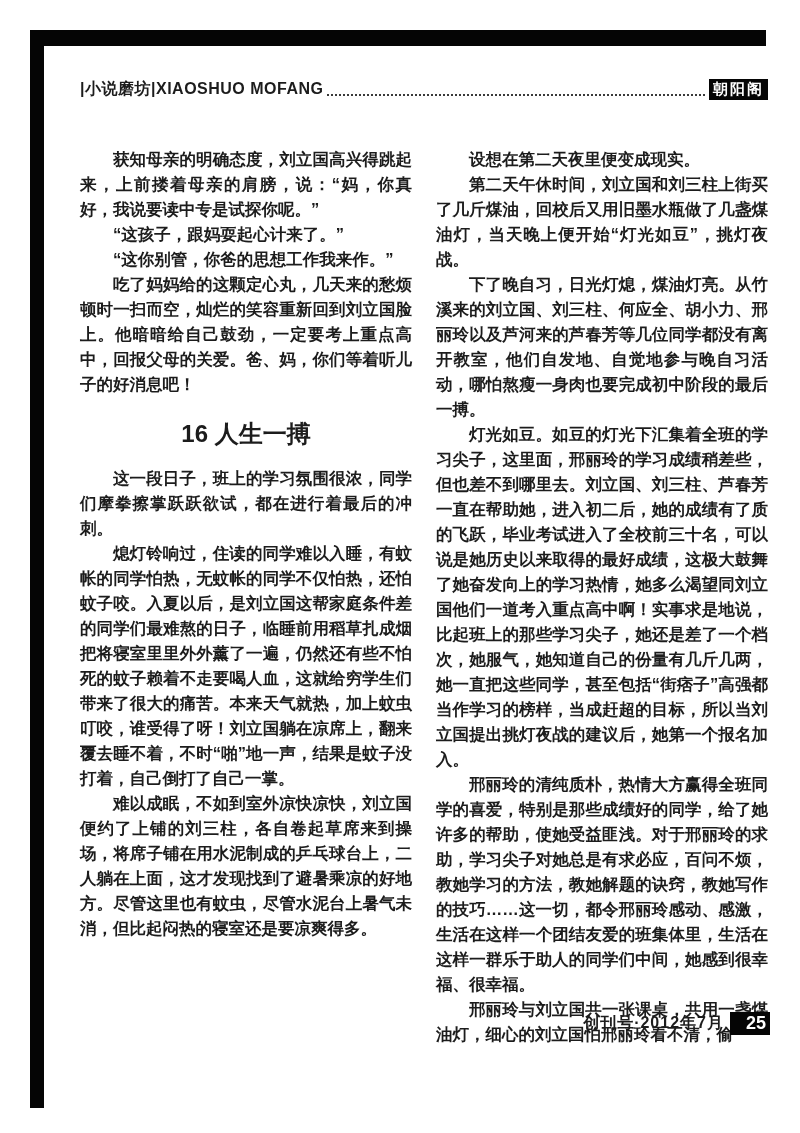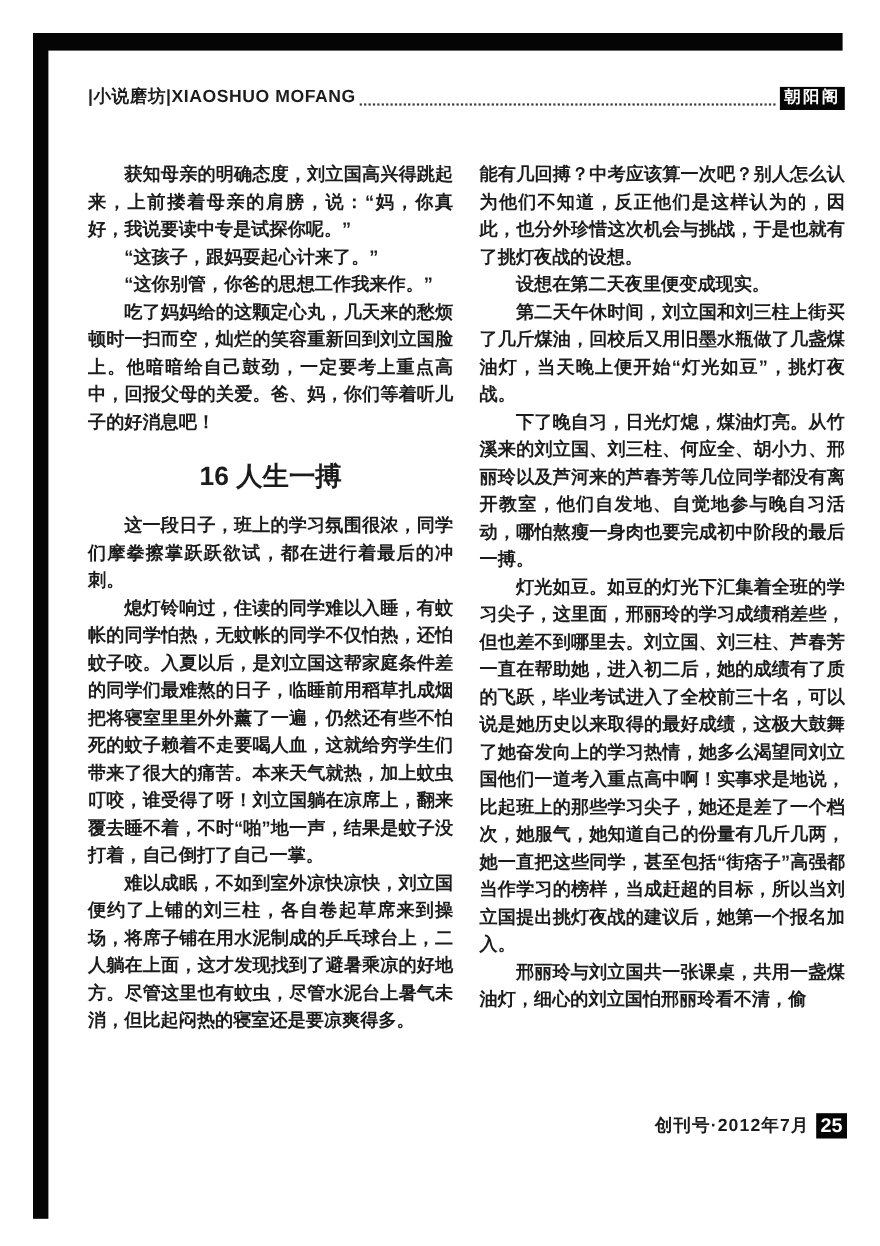--- a/index.html
+++ b/index.html
@@ -46,21 +46,21 @@
   }
 
   
   .footer{
     position:absolute;right:30px;top:1012px;
     display:flex;align-items:center;gap:6px;
   }
   .footer-issue{font-weight:bold;font-size:16px;letter-spacing:1px;}
   .page-number-box{
     background:#050505;color:#ffffff;font-weight:bold;font-size:18px;
-    padding:1px 4px 2px 4px;line-height:20px;
+    padding:1px 4px 2px 16px;line-height:20px;
   }
 </style>
 </head>
 <body>
 
 <div class="scan-border-top"></div>
 <div class="scan-border-left"></div>
 
 <div class="header">
   <span class="header-title">|小说磨坊|XIAOSHUO MOFANG</span>
@@ -73,25 +73,25 @@
     <p class="para">获知母亲的明确态度，刘立国高兴得跳起来，上前搂着母亲的肩膀，说：“妈，你真好，我说要读中专是试探你呢。”</p>
     <p class="para">“这孩子，跟妈耍起心计来了。”</p>
     <p class="para">“这你别管，你爸的思想工作我来作。”</p>
     <p class="para">吃了妈妈给的这颗定心丸，几天来的愁烦顿时一扫而空，灿烂的笑容重新回到刘立国脸上。他暗暗给自己鼓劲，一定要考上重点高中，回报父母的关爱。爸、妈，你们等着听儿子的好消息吧！</p>
     <p class="section-heading">16 人生一搏</p>
     <p class="para">这一段日子，班上的学习氛围很浓，同学们摩拳擦掌跃跃欲试，都在进行着最后的冲刺。</p>
     <p class="para">熄灯铃响过，住读的同学难以入睡，有蚊帐的同学怕热，无蚊帐的同学不仅怕热，还怕蚊子咬。入夏以后，是刘立国这帮家庭条件差的同学们最难熬的日子，临睡前用稻草扎成烟把将寝室里里外外薰了一遍，仍然还有些不怕死的蚊子赖着不走要喝人血，这就给穷学生们带来了很大的痛苦。本来天气就热，加上蚊虫叮咬，谁受得了呀！刘立国躺在凉席上，翻来覆去睡不着，不时“啪”地一声，结果是蚊子没打着，自己倒打了自己一掌。</p>
     <p class="para">难以成眠，不如到室外凉快凉快，刘立国便约了上铺的刘三柱，各自卷起草席来到操场，将席子铺在用水泥制成的乒乓球台上，二人躺在上面，这才发现找到了避暑乘凉的好地方。尽管这里也有蚊虫，尽管水泥台上暑气未消，但比起闷热的寝室还是要凉爽得多。</p>
   </div>
   <div class="col">
-    <p class="para noindent">能有几回搏？中考应该算一次吧？别人怎么认为他们不知道，反正他们是这样认为的，因此，也分外珍惜这次机会与挑战，于是也就有了挑灯夜战的设想。</p>
     <p class="para">设想在第二天夜里便变成现实。</p>
     <p class="para">第二天午休时间，刘立国和刘三柱上街买了几斤煤油，回校后又用旧墨水瓶做了几盏煤油灯，当天晚上便开始“灯光如豆”，挑灯夜战。</p>
     <p class="para">下了晚自习，日光灯熄，煤油灯亮。从竹溪来的刘立国、刘三柱、何应全、胡小力、邢丽玲以及芦河来的芦春芳等几位同学都没有离开教室，他们自发地、自觉地参与晚自习活动，哪怕熬瘦一身肉也要完成初中阶段的最后一搏。</p>
     <p class="para">灯光如豆。如豆的灯光下汇集着全班的学习尖子，这里面，邢丽玲的学习成绩稍差些，但也差不到哪里去。刘立国、刘三柱、芦春芳一直在帮助她，进入初二后，她的成绩有了质的飞跃，毕业考试进入了全校前三十名，可以说是她历史以来取得的最好成绩，这极大鼓舞了她奋发向上的学习热情，她多么渴望同刘立国他们一道考入重点高中啊！实事求是地说，比起班上的那些学习尖子，她还是差了一个档次，她服气，她知道自己的份量有几斤几两，她一直把这些同学，甚至包括“街痞子”高强都当作学习的榜样，当成赶超的目标，所以当刘立国提出挑灯夜战的建议后，她第一个报名加入。</p>
+    <p class="para">邢丽玲的清纯质朴，热情大方赢得全班同学的喜爱，特别是那些成绩好的同学，给了她许多的帮助，使她受益匪浅。对于邢丽玲的求助，学习尖子对她总是有求必应，百问不烦，教她学习的方法，教她解题的诀窍，教她写作的技巧……这一切，都令邢丽玲感动、感激，生活在这样一个团结友爱的班集体里，生活在这样一群乐于助人的同学们中间，她感到很幸福、很幸福。</p>
     <p class="para">邢丽玲与刘立国共一张课桌，共用一盏煤油灯，细心的刘立国怕邢丽玲看不清，偷</p>
   </div>
 </div>
 
 <div class="footer">
   <span class="footer-issue">创刊号·2012年7月</span>
   <span class="page-number-box">25</span>
 </div>
 
 </body></html>

